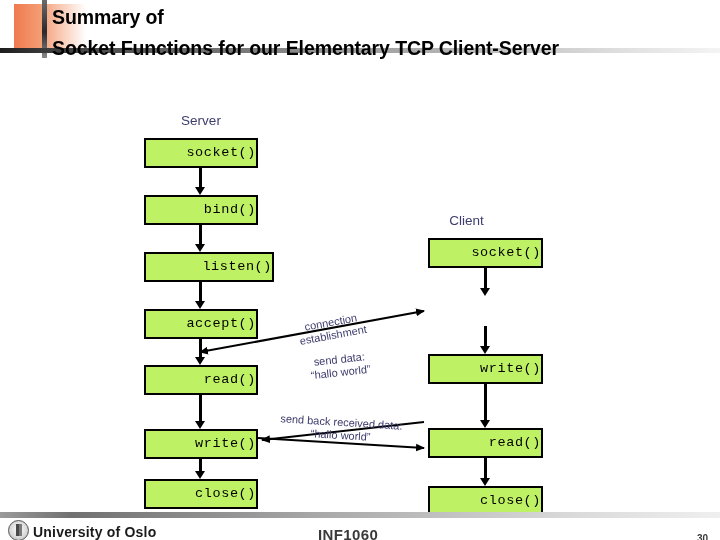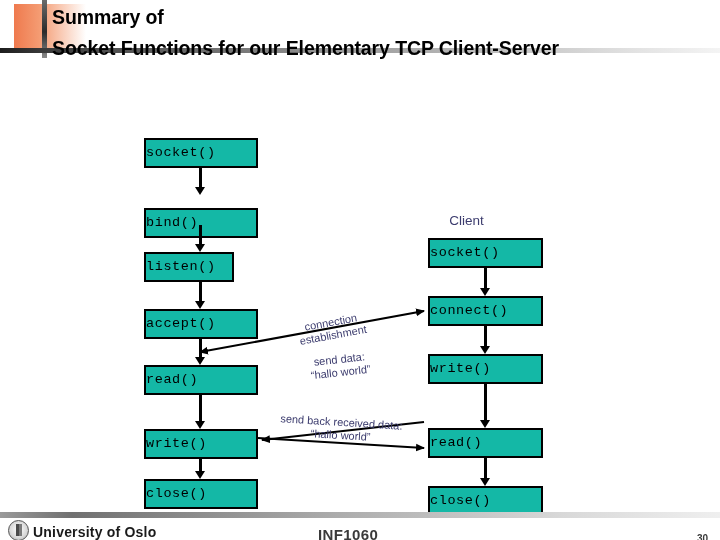--- a/index.html
+++ b/index.html
@@ -75,25 +75,25 @@
     color: #3c3c6e;
     font-family: "Liberation Sans", sans-serif;
     text-align: center;
     white-space: nowrap;
   }
 
   .fbox {
     position: absolute;
     box-sizing: border-box;
     border: 2.2px solid #000000;
-    background: #14b8a6;
+    background: #bef264;
     font-family: "Liberation Mono", monospace;
     font-size: 13.5px;
     color: #000000;
-    text-align: left;
+    text-align: right;
     line-height: 26px;
     letter-spacing: 0.6px;
   }
 
   
   .varrow {
     position: absolute;
     width: 12px;
   }
   .varrow .shaft {
@@ -203,25 +203,26 @@
 <div id="slide-title">
   <div class="title-deco-grad"></div>
   <div class="title-deco-vbar"></div>
   <div class="title-deco-hbar"></div>
   <div class="title-text">Summary of
 Socket Functions for our Elementary TCP Client-Server</div>
 </div>
 
 <div id="diagram">
 
+  <div class="col-label" style="left:144px; top:55px; width:114px;">Server</div>
   <div class="col-label" style="left:409px; top:155px; width:115px;text-align:center;">Client</div>
 
   <div class="fbox" style="left:144px; top:80px;  width:114px; height:30px;">socket()</div>
-  <div class="fbox" style="left:144px; top:137px; width:114px; height:30px;margin-top:13px;">bind()</div>
-  <div class="fbox" style="left:144px; top:194px; width:90px; height:30px;">listen()</div>
+  <div class="fbox" style="left:144px; top:137px; width:114px; height:30px;">bind()</div>
+  <div class="fbox" style="left:144px; top:194px; width:130px; height:30px;">listen()</div>
   <div class="fbox" style="left:144px; top:251px; width:114px; height:30px;">accept()</div>
   <div class="fbox" style="left:144px; top:307px; width:114px; height:30px;">read()</div>
   <div class="fbox" style="left:144px; top:371px; width:114px; height:30px;">write()</div>
   <div class="fbox" style="left:144px; top:421px; width:114px; height:30px;">close()</div>
 
   <div class="varrow" style="left:195px; top:110px; height:27px;">
     <div class="shaft" style="height:19px;"></div>
       <div class="head" style="top:19px;"></div>
   </div>
   <div class="varrow" style="left:195px; top:167px; height:27px;">
@@ -239,21 +240,20 @@
   <div class="varrow" style="left:195px; top:337px; height:34px;">
     <div class="shaft" style="height:26px;"></div>
       <div class="head" style="top:26px;"></div>
   </div>
   <div class="varrow" style="left:195px; top:401px; height:20px;">
     <div class="shaft" style="height:12px;"></div>
       <div class="head" style="top:12px;"></div>
   </div>
 
   <div class="fbox" style="left:428px; top:180px; width:115px; height:30px;">socket()</div>
-  <div class="fbox" style="left:428px; top:238px; width:115px; height:30px;">connect()</div>
   <div class="fbox" style="left:428px; top:296px; width:115px; height:30px;">write()</div>
   <div class="fbox" style="left:428px; top:370px; width:115px; height:30px;">read()</div>
   <div class="fbox" style="left:428px; top:428px; width:115px; height:30px;">close()</div>
 
   <div class="varrow" style="left:480px; top:210px; height:28px;">
     <div class="shaft" style="height:20px;"></div>
       <div class="head" style="top:20px;"></div>
   </div>
   <div class="varrow" style="left:480px; top:268px; height:28px;">
     <div class="shaft" style="height:20px;"></div>

